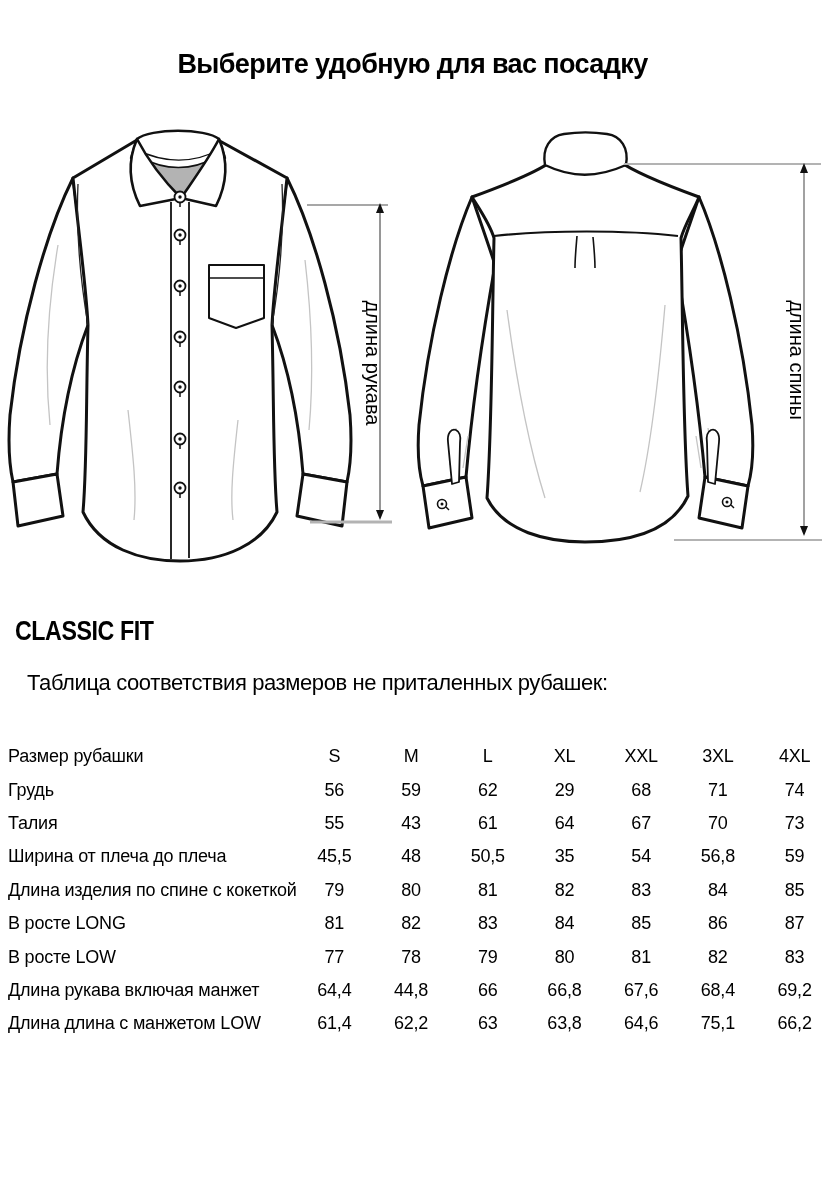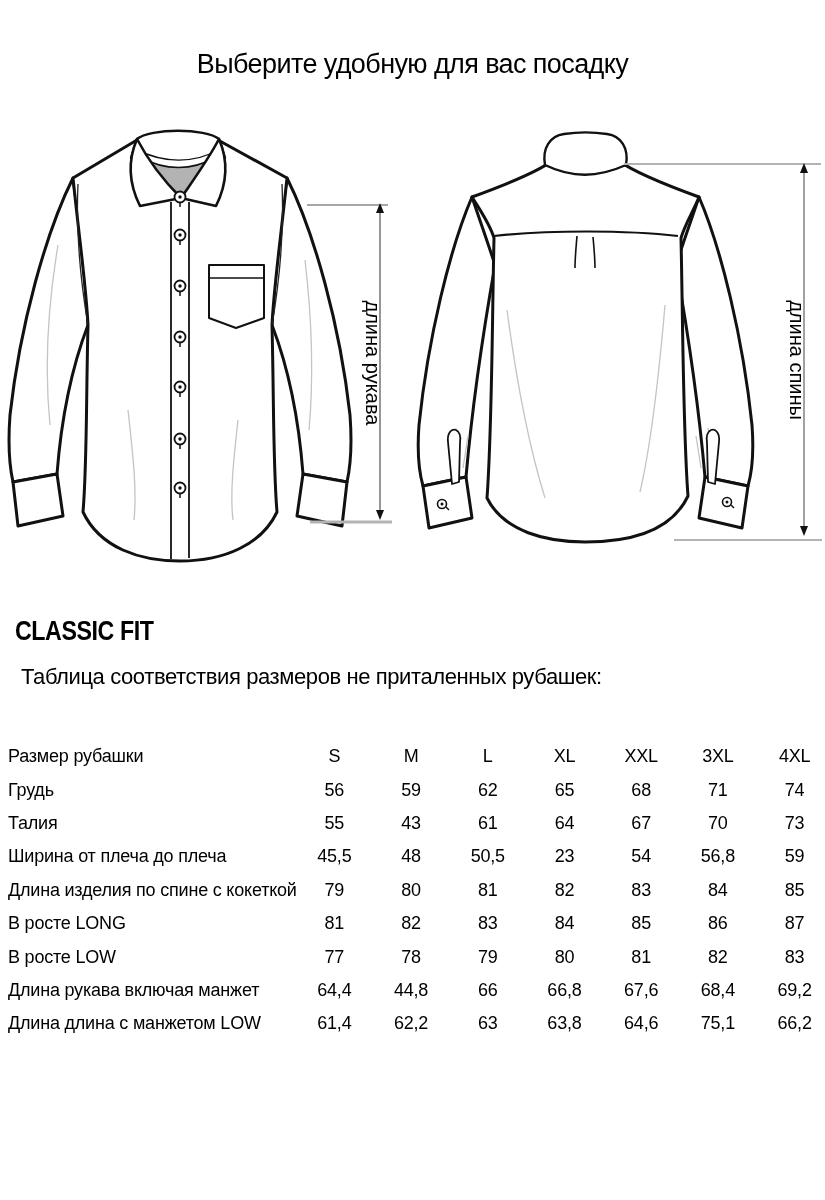--- a/index.html
+++ b/index.html
@@ -2,34 +2,34 @@
 <html><head>
 <meta charset="utf-8">
 <style>
   html,body{margin:0;padding:0;}
   body{
     width:825px;height:1200px;position:relative;background:#ffffff;
     font-family:"Liberation Sans", sans-serif;color:#000;overflow:hidden;
   }
   .title{
     position:absolute;top:49px;left:0;right:0;margin:0;
-    text-align:center;font-size:27px;font-weight:400;letter-spacing:-0.6px;
+    text-align:center;font-size:27px;font-weight:700;letter-spacing:-0.6px;
   }
   .figure{position:absolute;top:120px;left:0;width:825px;height:480px;}
   .figure svg{position:absolute;top:0;}
   svg.front{left:0;}
   svg.back{left:412px;}
   svg text{font-family:"Liberation Sans", sans-serif;fill:#000;}
   .fit-heading{
     position:absolute;top:616px;left:15px;margin:0;
     font-size:27px;font-weight:bold;letter-spacing:-0.5px;
     transform:scaleX(0.86);transform-origin:left center;white-space:nowrap;
   }
   .table-caption{
-    position:absolute;top:658px;left:15px;margin:6px;
+    position:absolute;top:658px;left:15px;margin:12px;
     font-size:22px;letter-spacing:-0.4px;white-space:nowrap;
   }
   table.size-table{
     position:absolute;top:740px;left:8px;width:825px;
     border-collapse:collapse;table-layout:fixed;
     font-size:18px;letter-spacing:-0.2px;
   }
   table.size-table td{height:33.4px;padding:0;vertical-align:middle;}
   td.lbl{width:288px;text-align:left;padding-left:15px;white-space:nowrap;}
   td.num{text-align:center;}
@@ -200,41 +200,41 @@
           <td class="num">XL</td>
           <td class="num">XXL</td>
           <td class="num">3XL</td>
           <td class="num">4XL</td>
         </tr>
         <tr>
           <td class="lbl">Грудь</td>
           <td class="num">56</td>
           <td class="num">59</td>
           <td class="num">62</td>
-          <td class="num">65</td>
+          <td class="num">29</td>
           <td class="num">68</td>
           <td class="num">71</td>
           <td class="num">74</td>
         </tr>
         <tr>
           <td class="lbl">Талия</td>
           <td class="num">55</td>
           <td class="num">43</td>
           <td class="num">61</td>
           <td class="num">64</td>
           <td class="num">67</td>
           <td class="num">70</td>
           <td class="num">73</td>
         </tr>
         <tr>
           <td class="lbl">Ширина от плеча до плеча</td>
           <td class="num">45,5</td>
           <td class="num">48</td>
           <td class="num">50,5</td>
-          <td class="num">23</td>
+          <td class="num">35</td>
           <td class="num">54</td>
           <td class="num">56,8</td>
           <td class="num">59</td>
         </tr>
         <tr>
           <td class="lbl">Длина изделия по спине с кокеткой</td>
           <td class="num">79</td>
           <td class="num">80</td>
           <td class="num">81</td>
           <td class="num">82</td>

